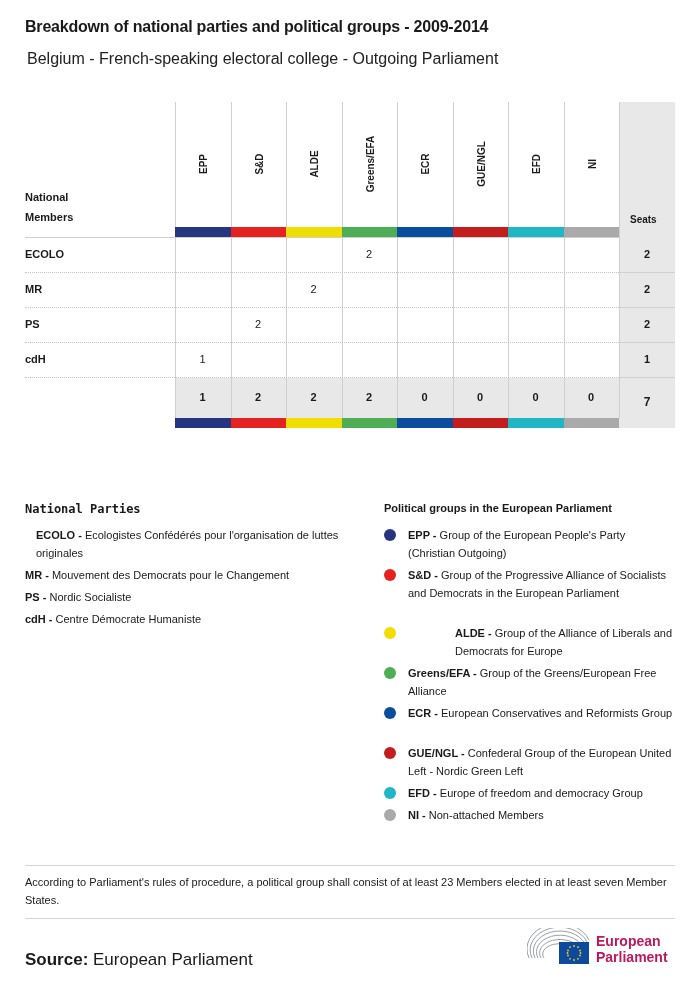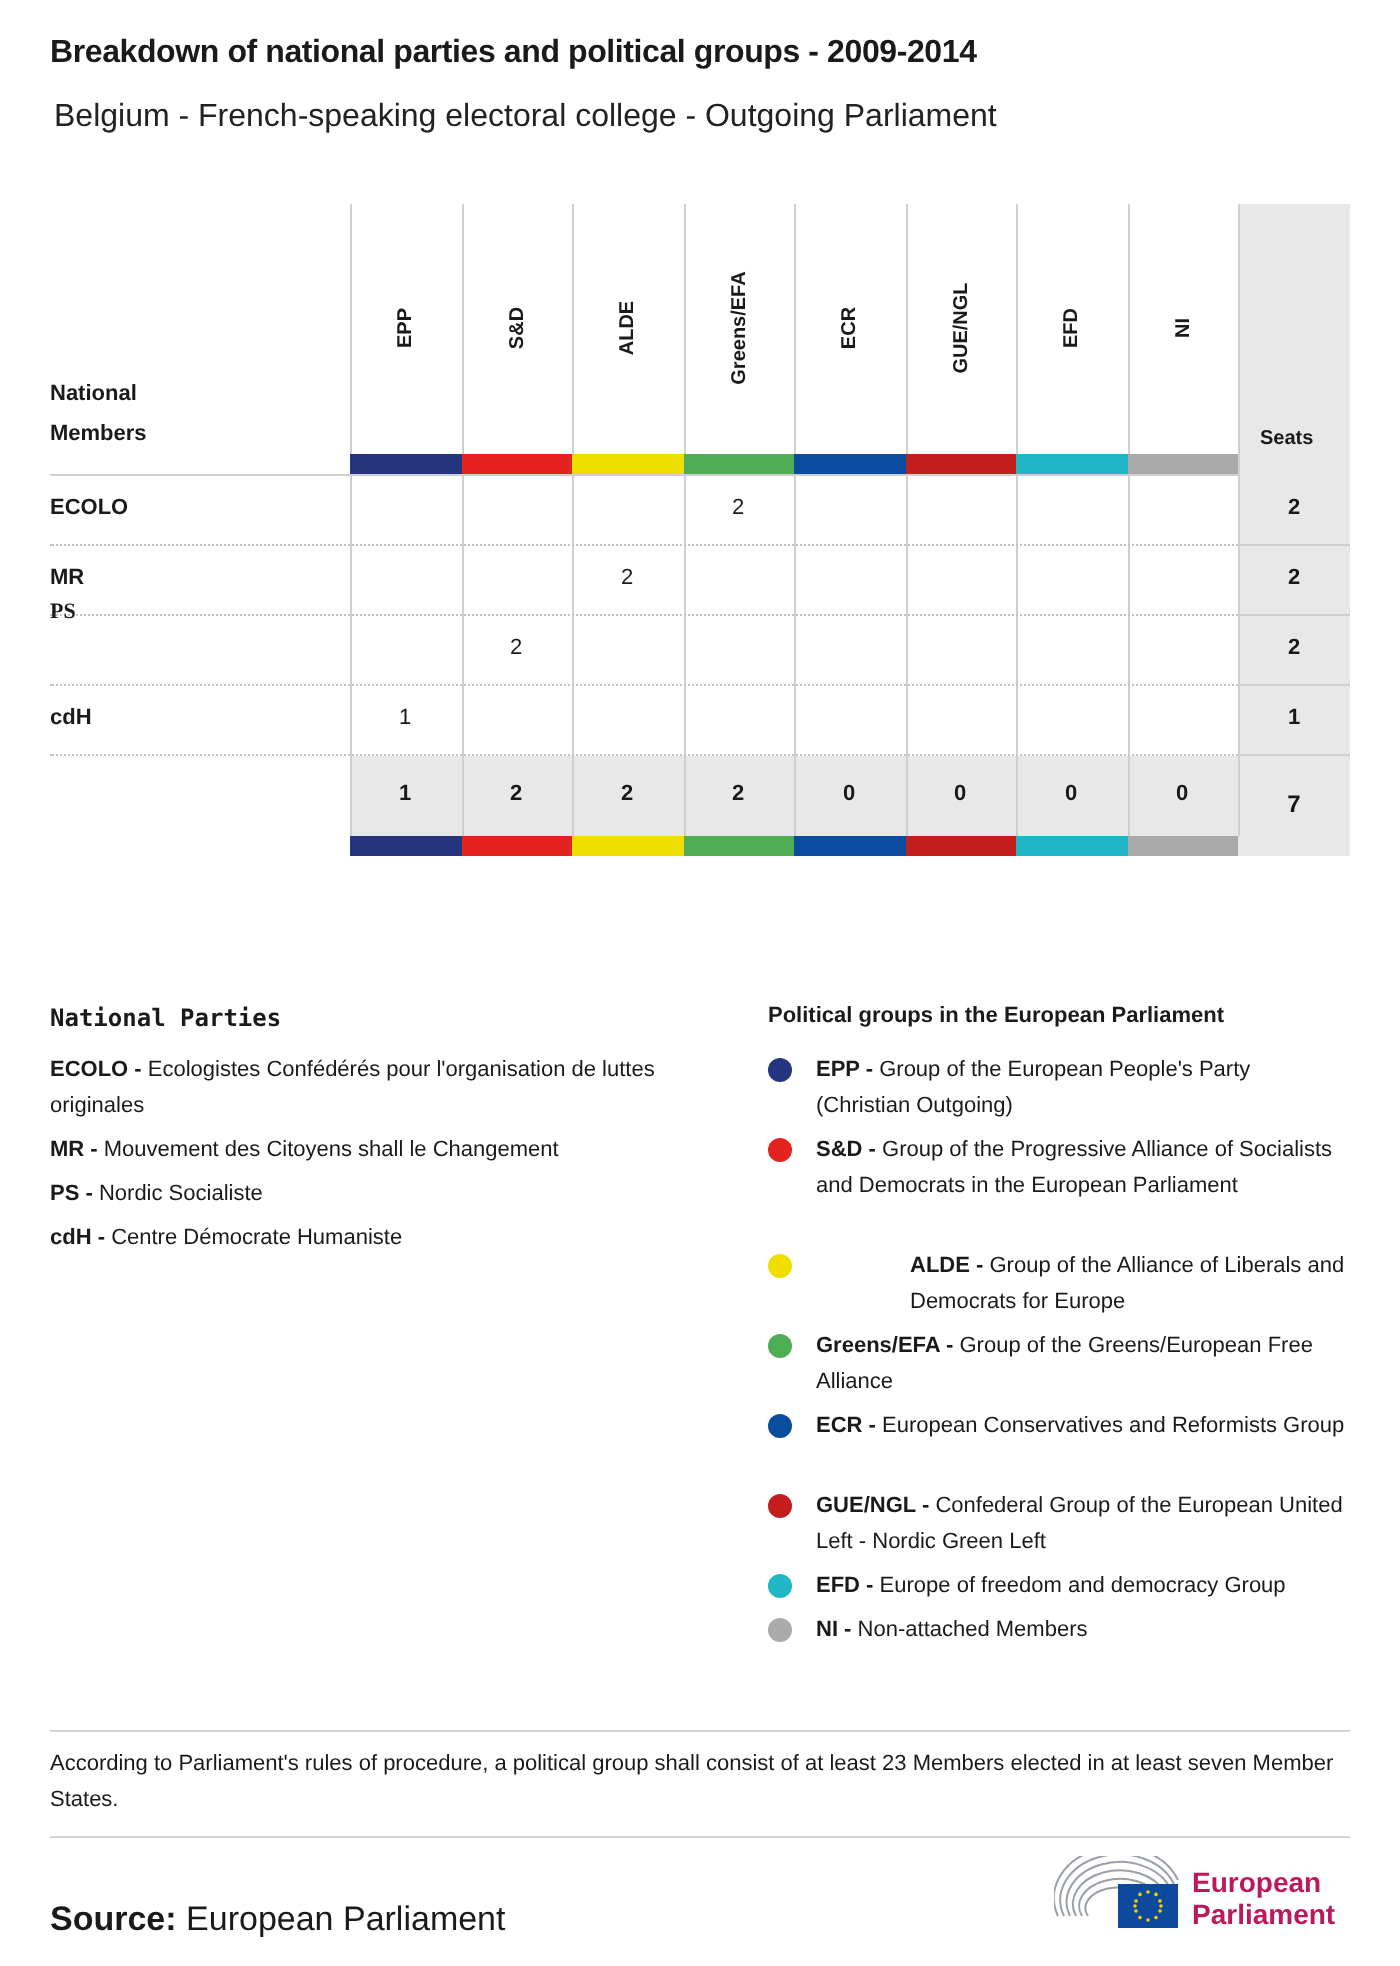--- a/index.html
+++ b/index.html
@@ -100,21 +100,21 @@
   <div class="hline" style="top:205px; width:594px; border-top:1px dotted #c4c4c4;"></div>
   <div class="hline" style="top:240px; width:594px; border-top:1px dotted #c4c4c4;"></div>
   <div class="hline" style="top:275px; width:594px; border-top:1px dotted #c4c4c4;"></div>
   <div class="hline" style="left:594px; top:170px; width:56px; border-top:1px solid #d0d0d0;"></div>
   <div class="hline" style="left:594px; top:205px; width:56px; border-top:1px solid #d0d0d0;"></div>
   <div class="hline" style="left:594px; top:240px; width:56px; border-top:1px solid #d0d0d0;"></div>
   <div class="hline" style="left:594px; top:275px; width:56px; border-top:1px solid #d0d0d0;"></div>
 
   <div class="row-label" style="top:146px;">ECOLO</div>
   <div class="row-label" style="top:181px;">MR</div>
-  <div class="row-label" style="top:198px;font-family:Liberation Serif, serif;">PS</div>
+  <div class="row-label" style="top:216px;">PS</div>
   <div class="row-label" style="top:251px;">cdH</div>
 
   <div id="cells">
       <div class="cell" style="left: 150px; top: 146px;"></div>
       <div class="cell" style="left: 205.5px; top: 146px;"></div>
       <div class="cell" style="left: 261px; top: 146px;"></div>
       <div class="cell" style="left: 316.5px; top: 146px;">2</div>
       <div class="cell" style="left: 372px; top: 146px;"></div>
       <div class="cell" style="left: 427.5px; top: 146px;"></div>
       <div class="cell" style="left: 483px; top: 146px;"></div>
@@ -153,22 +153,22 @@
       <div class="cell bold" style="left: 316.5px; top: 289px;">2</div>
       <div class="cell bold" style="left: 372px; top: 289px;">0</div>
       <div class="cell bold" style="left: 427.5px; top: 289px;">0</div>
       <div class="cell bold" style="left: 483px; top: 289px;">0</div>
       <div class="cell bold" style="left: 538.5px; top: 289px;">0</div>
       <div class="cell bold" style="left: 594px; width: 56px; top: 293px; font-size: 12px;">7</div>
     </div>
 </div>
 
 <div class="np-legend-title">National Parties</div>
-<div class="np-item" style="top:526px;"><b>ECOLO -</b> <span>Ecologistes Confédérés pour l'organisation de luttes originales</span></div>
-<div class="np-item" style="top:566px;"><b>MR -</b> <span>Mouvement des Citoyens shall le Changement</span></div>
+<div class="np-item" style="top:526px;margin-left:11px;"><b>ECOLO -</b> <span>Ecologistes Confédérés pour l'organisation de luttes originales</span></div>
+<div class="np-item" style="top:566px;"><b>MR -</b> <span>Mouvement des Democrats pour le Changement</span></div>
 <div class="np-item" style="top:588px;"><b>PS -</b> <span>Nordic Socialiste</span></div>
 <div class="np-item" style="top:610px;"><b>cdH -</b> <span>Centre Démocrate Humaniste</span></div>
 
 <div class="pg-title">Political groups in the European Parliament</div>
 <div id="pg-legend">
     <div class="dot" style="top: 529px; background: rgb(38, 53, 128);"></div>
     <div class="pg-item" style="top: 526px;"><b>EPP -</b> <span>Group of the European People's Party (Christian Outgoing)</span></div>
     <div class="dot" style="top: 569px; background: rgb(228, 35, 32);"></div>
     <div class="pg-item" style="top: 566px;"><b>S&amp;D -</b> <span>Group of the Progressive Alliance of Socialists and Democrats in the European Parliament</span></div>
     <div class="dot" style="top: 627px; background: rgb(240, 222, 0);"></div>

